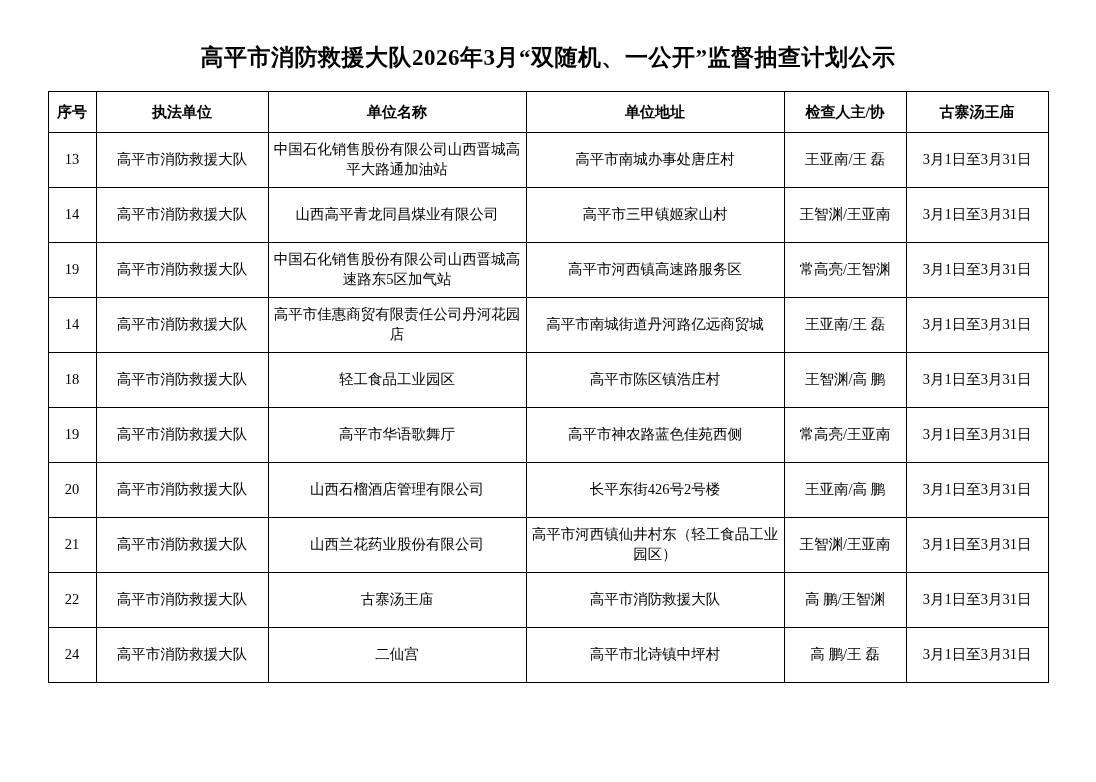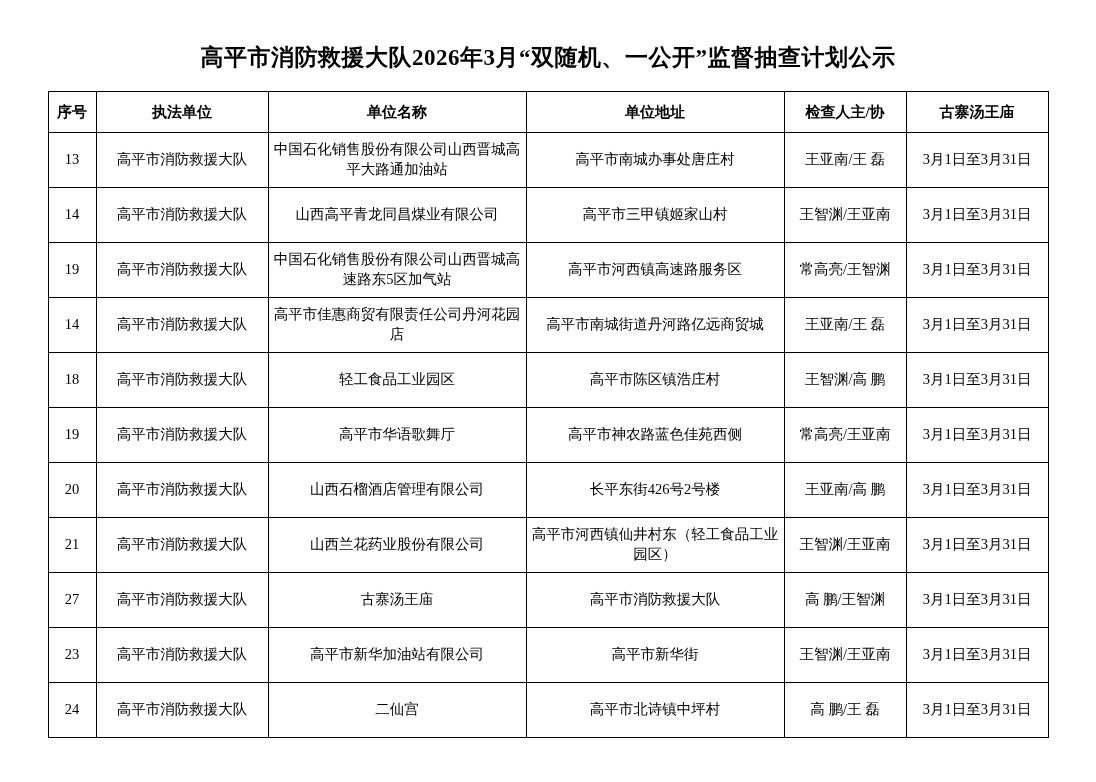--- a/index.html
+++ b/index.html
@@ -247,53 +247,33 @@
           </td>
           <td>
             <span class="cell-inner">王智渊/王亚南</span>
           </td>
           <td>
             <span class="cell-inner">3月1日至3月31日</span>
           </td>
         </tr>
         <tr>
           <td>
-            <span class="cell-inner">27</span>
+            <span class="cell-inner">22</span>
           </td>
           <td>
             <span class="cell-inner">高平市消防救援大队</span>
           </td>
           <td>
             <span class="cell-inner">古寨汤王庙</span>
           </td>
           <td>
             <span class="cell-inner">高平市消防救援大队</span>
           </td>
           <td>
             <span class="cell-inner">高  鹏/王智渊</span>
-          </td>
-          <td>
-            <span class="cell-inner">3月1日至3月31日</span>
-          </td>
-        </tr>
-        <tr>
-          <td>
-            <span class="cell-inner">23</span>
-          </td>
-          <td>
-            <span class="cell-inner">高平市消防救援大队</span>
-          </td>
-          <td>
-            <span class="cell-inner">高平市新华加油站有限公司</span>
-          </td>
-          <td>
-            <span class="cell-inner">高平市新华街</span>
-          </td>
-          <td>
-            <span class="cell-inner">王智渊/王亚南</span>
           </td>
           <td>
             <span class="cell-inner">3月1日至3月31日</span>
           </td>
         </tr>
         <tr>
           <td>
             <span class="cell-inner">24</span>
           </td>
           <td>

